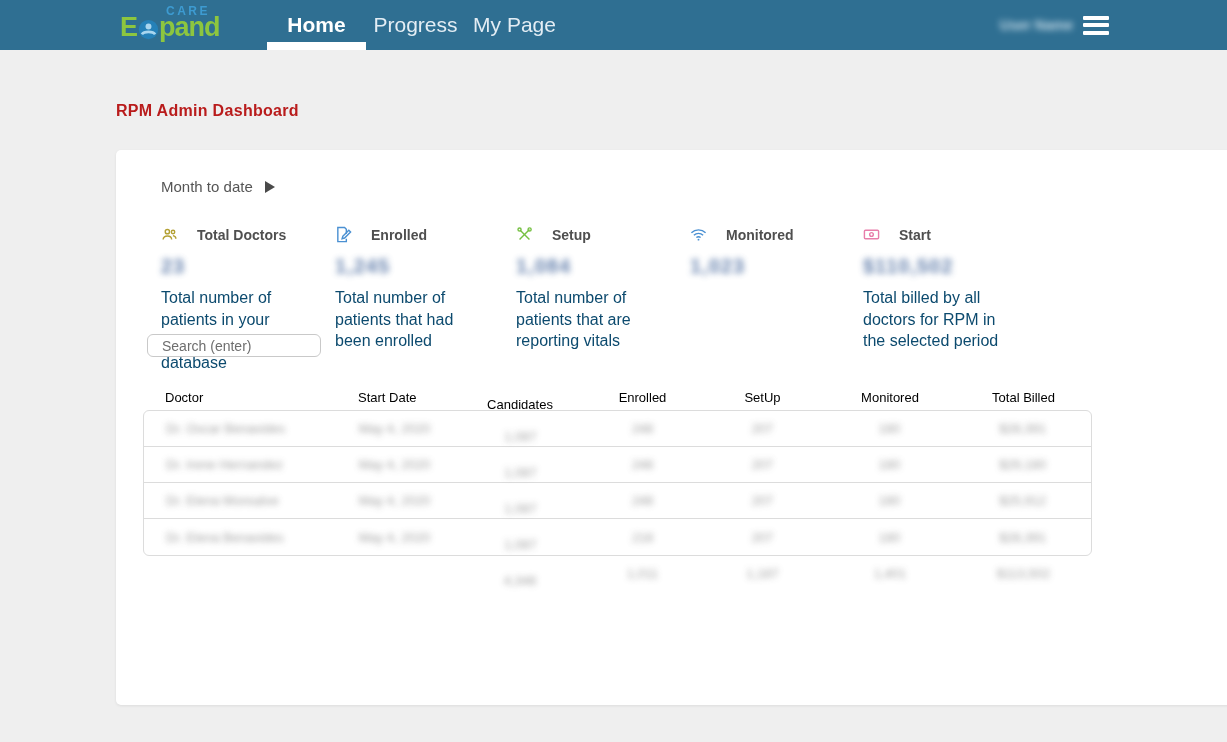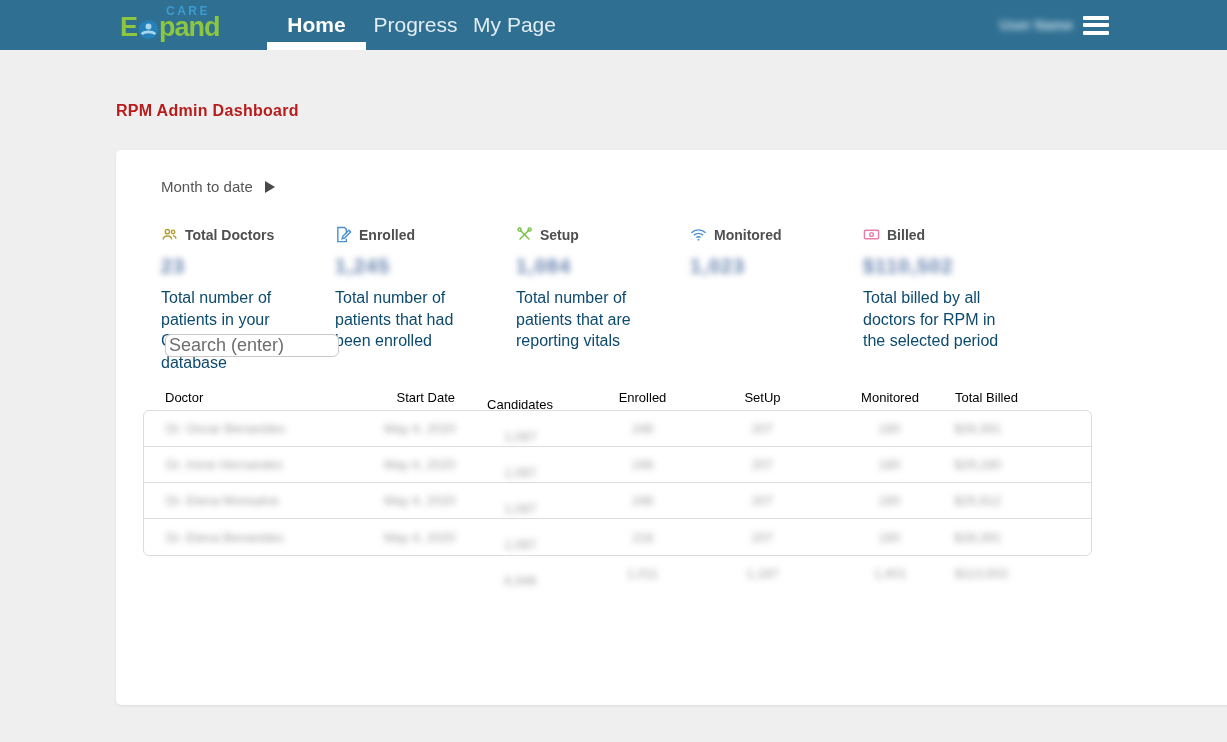--- a/index.html
+++ b/index.html
@@ -33,43 +33,43 @@
     border-radius:5px; box-shadow:0 1px 3px rgba(0,0,0,.08); }
 
   .period { position:absolute; left:45px; top:28px; display:flex; align-items:center; gap:12px;
     font-size:15px; color:#555; cursor:pointer; }
   .tri { width:0; height:0; border-left:10px solid #4a4a4a; border-top:6px solid transparent;
     border-bottom:6px solid transparent; }
 
   .stat { position:absolute; top:76px; width:165px; }
   .stat:nth-of-type(2) { left:45px; }  
   .s1 { left:45px; } .s2 { left:219px; } .s3 { left:400px; } .s4 { left:574px; } .s5 { left:747px; }
-  .stat-head { display:flex; align-items:center; gap:7px; }
+  .stat-head { display:flex; align-items:center; gap:19px; }
   .stat-head svg { width:17px; height:17px; }
   .stat-label { font-size:14px; font-weight:bold; color:#4f4f4f; }
   .stat-value { margin-top:12px; font-size:20px; font-weight:bold; color:#4a6b9f; letter-spacing:1px; }
   .stat-desc { margin-top:9px; width:152px; font-size:16px; line-height:1.35; color:#0c4a6e; }
 
   .search { position:absolute; left:31px; top:184px; width:174px; height:23px; border:1px solid #c9c9c9;
-    border-radius:6px; padding:2px 3px; font-size:18px; color:#444; outline:none;
-    font-family:"Liberation Sans", sans-serif;margin-left:18px; }
+    border-radius:6px; padding:2px 14px; font-size:14px; color:#444; outline:none;
+    font-family:"Liberation Sans", sans-serif; }
   .search::placeholder { color:#6e6e6e; opacity:1; }
 
   
   .table { position:absolute; left:27px; top:234px; width:949px; }
   .thead { display:flex; height:26px; align-items:center; }
   .cell { font-size:13px; }
   .hcell { font-weight:normal; color:#000000; cursor:pointer; }
   .c0 { width:187px; text-align:left; padding-left:22px; }
-  .c1 { width:125px; text-align:right; padding-left:28px; }
+  .c1 { width:125px; text-align:left; padding-left:28px; }
   .c2 { width:130px; text-align:center;margin-top:15px; }
   .c3 { width:115px; text-align:center; }
   .c4 { width:125px; text-align:center; }
   .c5 { width:130px; text-align:center; }
-  .c6 { width:137px; }
+  .c6 { width:137px; text-align:center; }
   .tbody { border:1px solid #dcdcdc; border-radius:6px; overflow:hidden; background:#fff; }
   .trow { display:flex; height:36px; align-items:center; border-bottom:1px solid #dcdcdc; cursor:pointer; }
   .trow:last-child { border-bottom:none; }
   .trow .cell { color:#8f8f8f; }
   .totals { display:flex; height:34px; align-items:center; }
   .totals .cell { color:#8f8f8f; }
 
   .redacted { filter:blur(3px); opacity:.85; user-select:none; }
 </style>
 </head>
@@ -167,21 +167,21 @@
     </div>
     <div class="stat-value redacted">1,023</div>
   </div>
 
   <div class="stat s5">
     <div class="stat-head">
       <svg viewBox="0 0 24 24" fill="none" stroke="#e87daa" stroke-width="2">
         <rect x="2" y="6" width="20" height="12" rx="1.5"></rect>
           <circle cx="12" cy="12" r="2.6"></circle>
       </svg>
-      <span class="stat-label">Billed</span>
+      <span class="stat-label">Start</span>
     </div>
     <div class="stat-value redacted">$110,502</div>
     <div class="stat-desc">Total billed by all doctors for RPM in the selected period</div>
   </div>
 
   <input class="search" type="text" placeholder="Search (enter)" style="">
 
   <div class="table">
     <div class="thead">
       <div class="cell hcell c0">Doctor</div>

